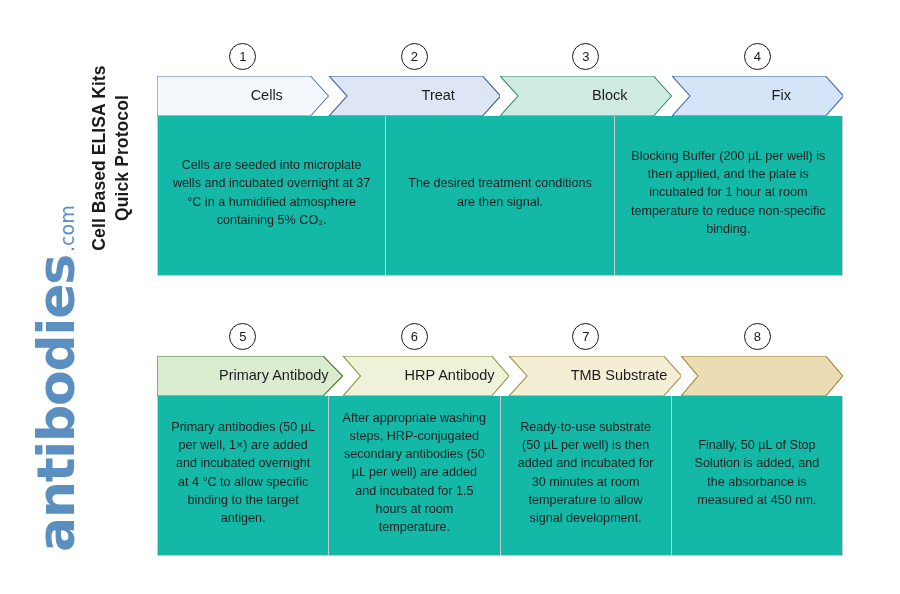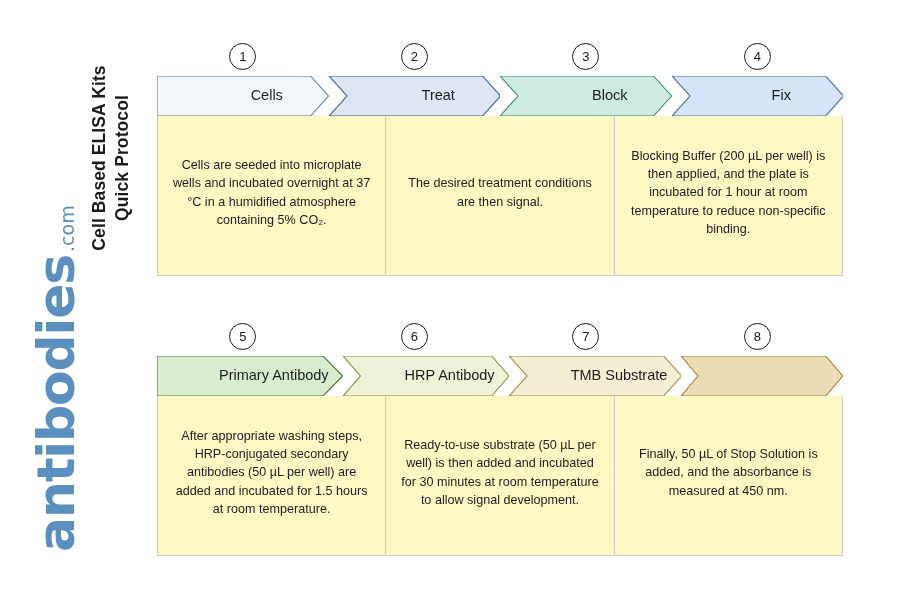--- a/index.html
+++ b/index.html
@@ -127,21 +127,21 @@
   }
 
   
   .bodies{
     position:relative;
     display:flex;
     height:160px;
     border:1px solid #c9cbce;
     border-top:none;
     box-sizing:border-box;
-    background:#fef9c3;
+    background:#14b8a6;
   }
   .body-cell{
     flex:1 1 0;
     box-sizing:border-box;
     border-right:1px solid #c9cbce;
     display:flex;
     align-items:center;
     justify-content:center;
     padding:8px 13px 14px 13px;
   }
@@ -257,20 +257,23 @@
           <div class="chev-label">TMB Substrate</div>
         </div>
         <div class="chev">
           <svg class="chev-shape" viewBox="0 0 171.5 40" preserveAspectRatio="none" width="100%" height="100%">
             <path d="M 0 0 L 153.5 0 L 171.5 20 L 153.5 40 L 0 40 L 18 20 Z" fill="#ecdcb4" stroke="#a07f33" stroke-width="1.1" vector-effect="non-scaling-stroke"></path>
           </svg>
         </div>
       </div>
     <div class="bodies">
         <div class="body-cell">
+          <div class="body-text">Primary antibodies (50 µL per well, 1×) are added and incubated overnight at 4 °C to allow specific binding to the target antigen.</div>
+        </div>
+        <div class="body-cell">
           <div class="body-text">After appropriate washing steps, HRP-conjugated secondary antibodies (50 µL per well) are added and incubated for 1.5 hours at room temperature.</div>
         </div>
         <div class="body-cell">
           <div class="body-text">Ready-to-use substrate (50 µL per well) is then added and incubated for 30 minutes at room temperature to allow signal development.</div>
         </div>
         <div class="body-cell">
           <div class="body-text">Finally, 50 µL of Stop Solution is added, and the absorbance is measured at 450 nm.</div>
         </div>
       </div>
   </div>

